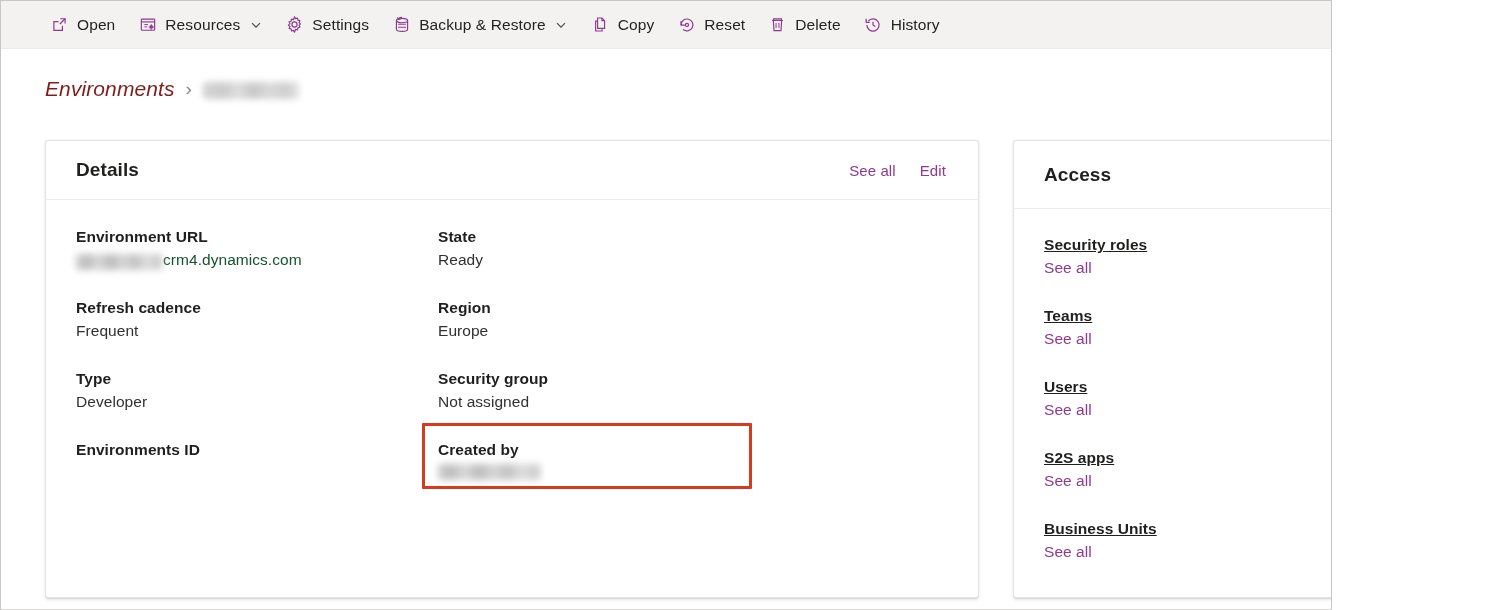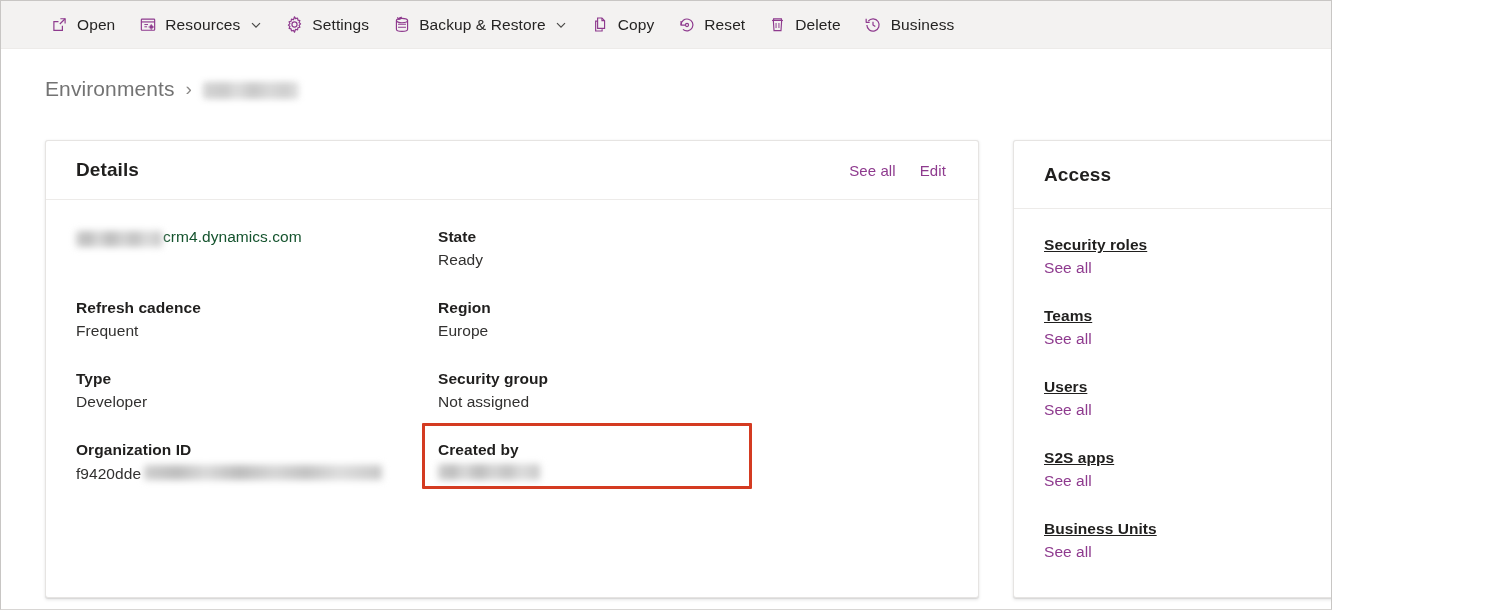--- a/index.html
+++ b/index.html
@@ -70,23 +70,24 @@
   
   .breadcrumb {
     position: absolute;
     left: 44px; top: 70px;
     display: flex;
     align-items: center;
     height: 36px;
   }
   .bc-link {
     font-size: 21px;
-    color: #737373;
+    color: #7f1d1d;
     cursor: pointer;
     letter-spacing: 0.1px;
+    font-style: italic;
   }
   .bc-sep {
     margin: 0 11px;
     font-size: 19px;
     color: #8a8886;
     font-weight: 300;
     display: inline-flex;
     align-items: center;
   }
   .bc-redacted {
@@ -300,21 +301,21 @@
     </div>
 
     <div class="cmd-item">
       <span class="cmd-icon">
         <svg width="18" height="18" viewBox="0 0 20 20" fill="none" stroke="currentColor" stroke-width="1.35">
           <path d="M3.2 10a6.8 6.8 0 1 0 1.5-4.3"></path>
           <path d="M2.4 3.1v3.9h3.9" stroke-linejoin="round"></path>
           <path d="M10 6.4V10l2.6 1.8" stroke-linejoin="round"></path>
         </svg>
       </span>
-      <span class="cmd-label">Business</span>
+      <span class="cmd-label">History</span>
     </div>
 
   </div>
 
   <div class="breadcrumb">
     <span class="bc-link">Environments</span>
     <span class="bc-sep">›</span>
     <span class="bc-redacted"></span>
   </div>
 
@@ -324,20 +325,21 @@
       <div class="card-head-actions">
         <span class="head-link">See all</span>
         <span class="head-link">Edit</span>
       </div>
     </div>
 
     <div class="card-body">
       <div class="detail-grid">
 
         <div class="field">
+          <div class="field-label">Environment URL</div>
           <div class="field-value link">
             <span class="redact url-pre"></span>
               <span>crm4.dynamics.com</span>
           </div>
         </div>
         <div class="field">
           <div class="field-label">State</div>
           <div class="field-value">Ready</div>
         </div>
 
@@ -353,25 +355,21 @@
         <div class="field">
           <div class="field-label">Type</div>
           <div class="field-value">Developer</div>
         </div>
         <div class="field">
           <div class="field-label">Security group</div>
           <div class="field-value">Not assigned</div>
         </div>
 
         <div class="field">
-          <div class="field-label">Organization ID</div>
-          <div class="field-value">
-            <span>f9420dde</span>
-              <span class="redact envid"></span>
-          </div>
+          <div class="field-label">Environments ID</div>
         </div>
 
         <div class="field last">
           <div class="field-label">Created by</div>
           <div class="field-value">
             <span class="redact created"></span>
           </div>
         </div>
         <div class="field last"></div>
 

